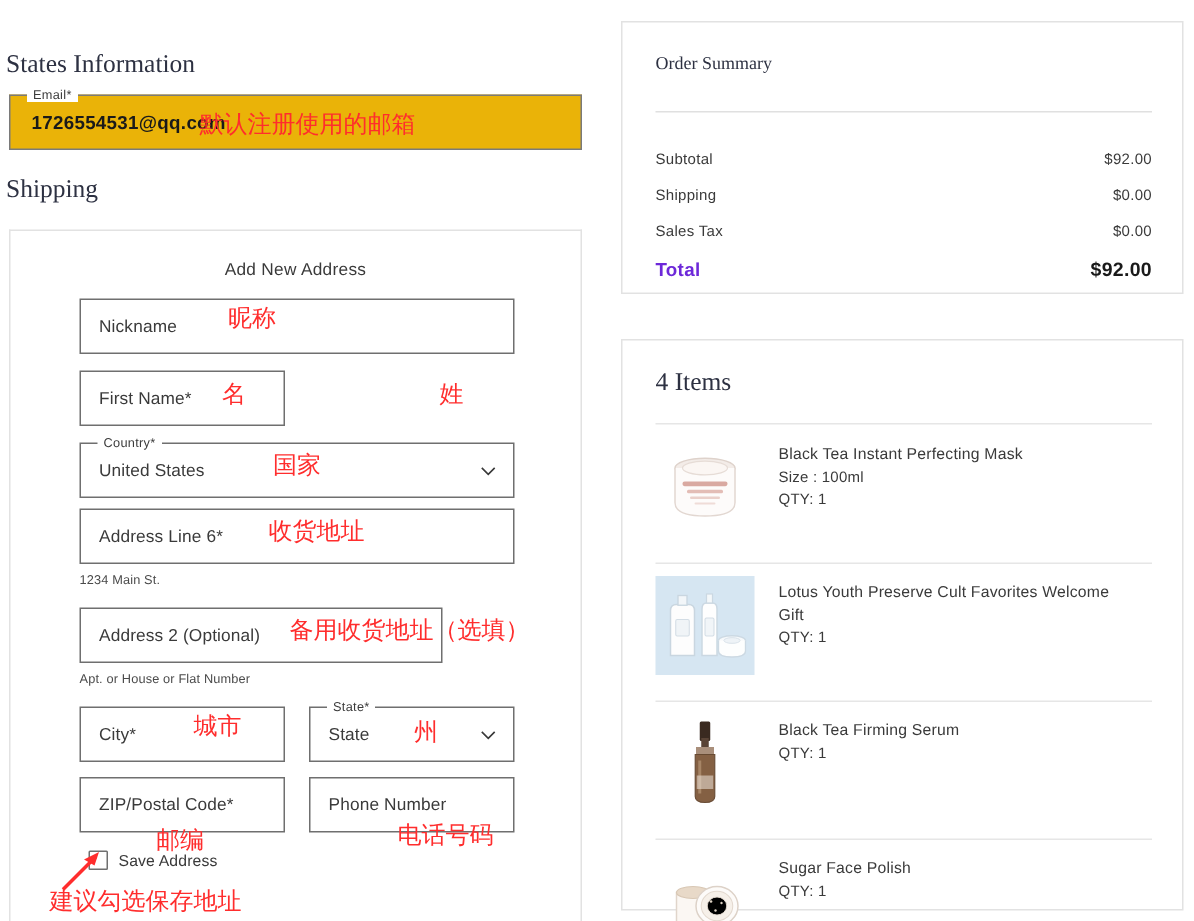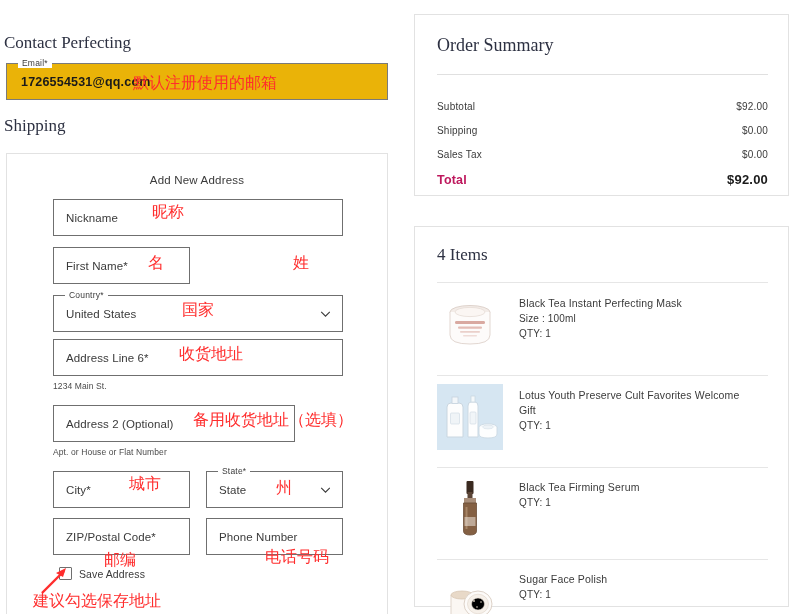--- a/index.html
+++ b/index.html
@@ -86,31 +86,31 @@
     border-radius: 1px;
   }
   .save-label { font-size: 10.5px; color: #3a3a3a; letter-spacing: .1px; }
 
   
   .right-col { position: absolute; left: 414px; top: 0; width: 382px; height: 614px; }
 
   .summary-card {
     position: absolute; left: 0; top: 14px; width: 375px; height: 182px;
   }
-  .summary-title { position: absolute; left: 22px; top: 20px; font-size: 18px; }
+  .summary-title { position: absolute; left: 22px; top: 20px; font-size: 12px; }
   .summary-rule {
     position: absolute; left: 22px; top: 59px; width: 331px; height: 1px; background: #e0e0e0;
   }
   .sum-row {
     position: absolute; left: 22px; width: 331px;
     display: flex; justify-content: space-between; align-items: baseline;
   }
   .sum-row .lbl { font-size: 10px; color: #3a3a3a; letter-spacing: .2px; }
   .sum-row .val { font-size: 10px; color: #3a3a3a; letter-spacing: .2px; }
-  .sum-row.total .lbl { font-size: 12.5px; color: #be185d; font-weight: 700; }
+  .sum-row.total .lbl { font-size: 12.5px; color: #6d28d9; font-weight: 700; }
   .sum-row.total .val { font-size: 13px; color: #1a1a1a; font-weight: 700; }
 
   .items-card {
     position: absolute; left: 0; top: 226px; width: 375px; height: 381px;
   }
   .items-title { position: absolute; left: 22px; top: 18px; font-size: 17px; }
   .items-rule {
     position: absolute; left: 22px; top: 55px; width: 331px; height: 1px; background: #e6e6e6;
   }
   .item-row { position: absolute; left: 22px; width: 331px; display: flex; }
@@ -141,21 +141,21 @@
   }
   .arrow { position: absolute; pointer-events: none; }
 </style>
 </head>
 <body>
 
 <div class="page">
 
   <div class="left-col">
 
-    <div class="serif-head contact-title">Contact Perfecting</div>
+    <div class="serif-head contact-title">States Information</div>
 
     <div class="email-field">
       <span class="email-legend">Email*</span>
       <span class="email-value">1726554531@qq.com</span>
     </div>
 
     <div class="serif-head shipping-title">Shipping</div>
 
     <div class="shipping-card">
 

